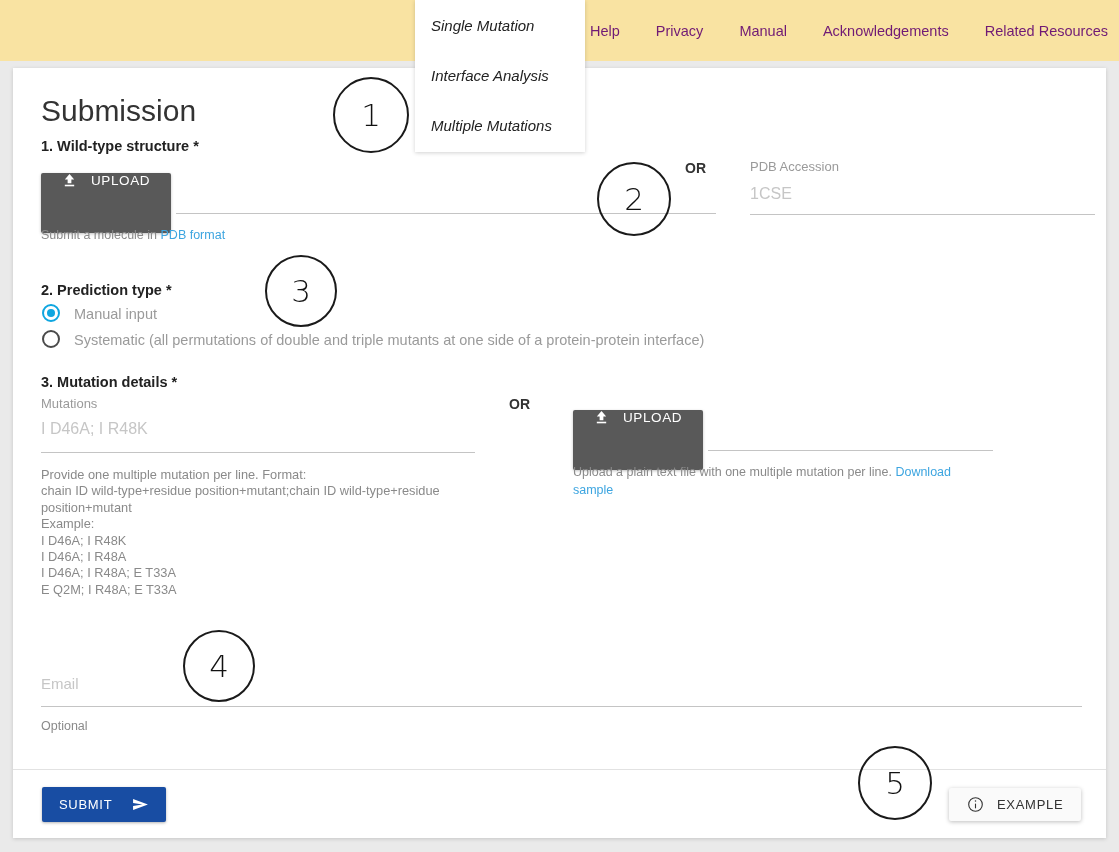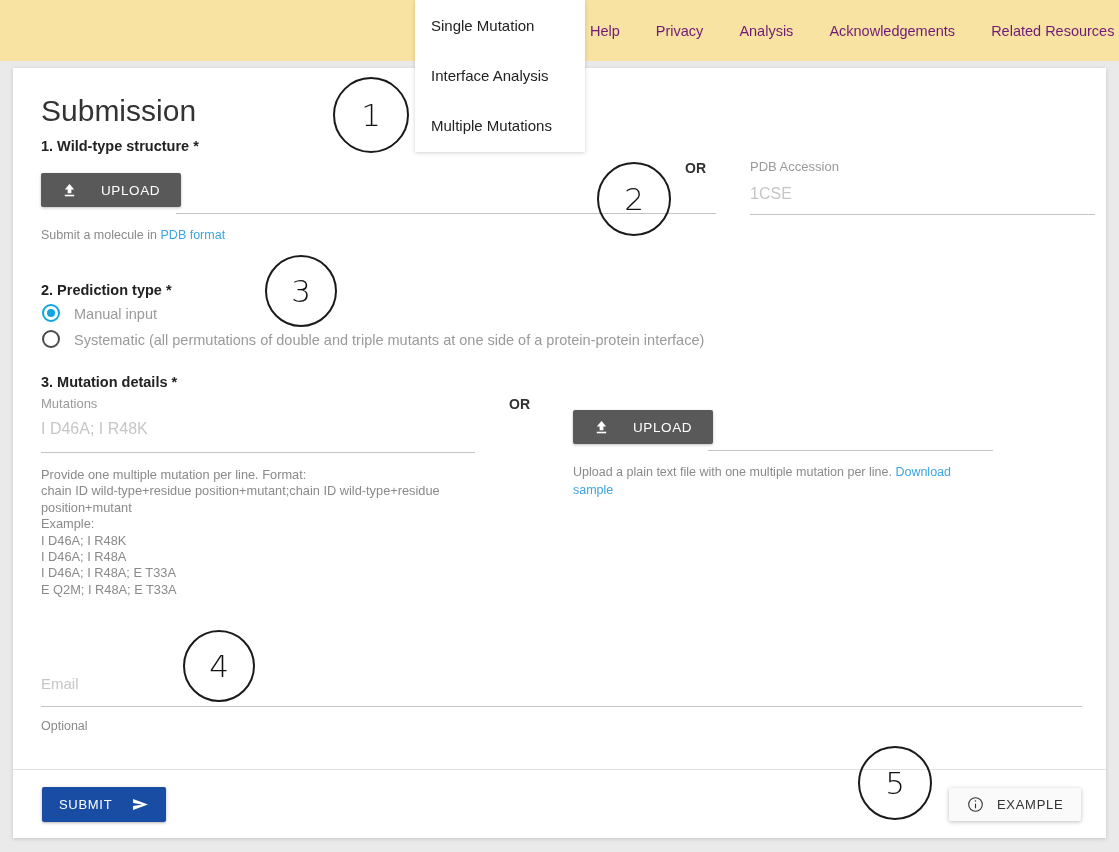--- a/index.html
+++ b/index.html
@@ -66,20 +66,21 @@
   }
   .dd-item {
     font-size: 15px;
     color: #222;
     padding: 0 16px;
     height: 50px;
     display: flex;
     align-items: center;
     white-space: nowrap;
     cursor: pointer;
+    font-style: italic;
   }
 
   
   .card {
     position: absolute;
     left: 13px;
     top: 68px;
     width: 1093px;
     height: 770px;
     background: #fff;
@@ -99,28 +100,27 @@
     font-size: 14.5px;
     font-weight: bold;
     color: #222;
   }
 
   
   .upload-btn {
     position: absolute;
     background: #595959;
     color: #fff;
-    height: 34px;
+    height: 60px;
     border: none;
     border-radius: 2px;
     font-size: 13.5px;
     letter-spacing: 0.6px;
     display: flex;
-    align-items: center;
-    gap: 24px;
+    gap: 14px;
     padding: 0 21px;
     cursor: pointer;
     font-family: inherit;
     box-shadow: 0 1px 3px rgba(0,0,0,0.25);
   }
   .up-ico { display: block; }
 
   .underline {
     position: absolute;
     height: 1px;
@@ -261,21 +261,21 @@
     font-family: "DejaVu Sans", sans-serif;
   }
 </style>
 </head>
 <body>
 
 <div class="header">
   <nav class="nav">
     <span class="nav-item">Help</span>
     <span class="nav-item">Privacy</span>
-    <span class="nav-item">Analysis</span>
+    <span class="nav-item">Manual</span>
     <span class="nav-item">Acknowledgements</span>
     <span class="nav-item">Related Resources</span>
   </nav>
 </div>
 
 <div class="dropdown">
   <div class="dd-item">Single Mutation</div>
   <div class="dd-item">Interface Analysis</div>
   <div class="dd-item">Multiple Mutations</div>
 </div>

